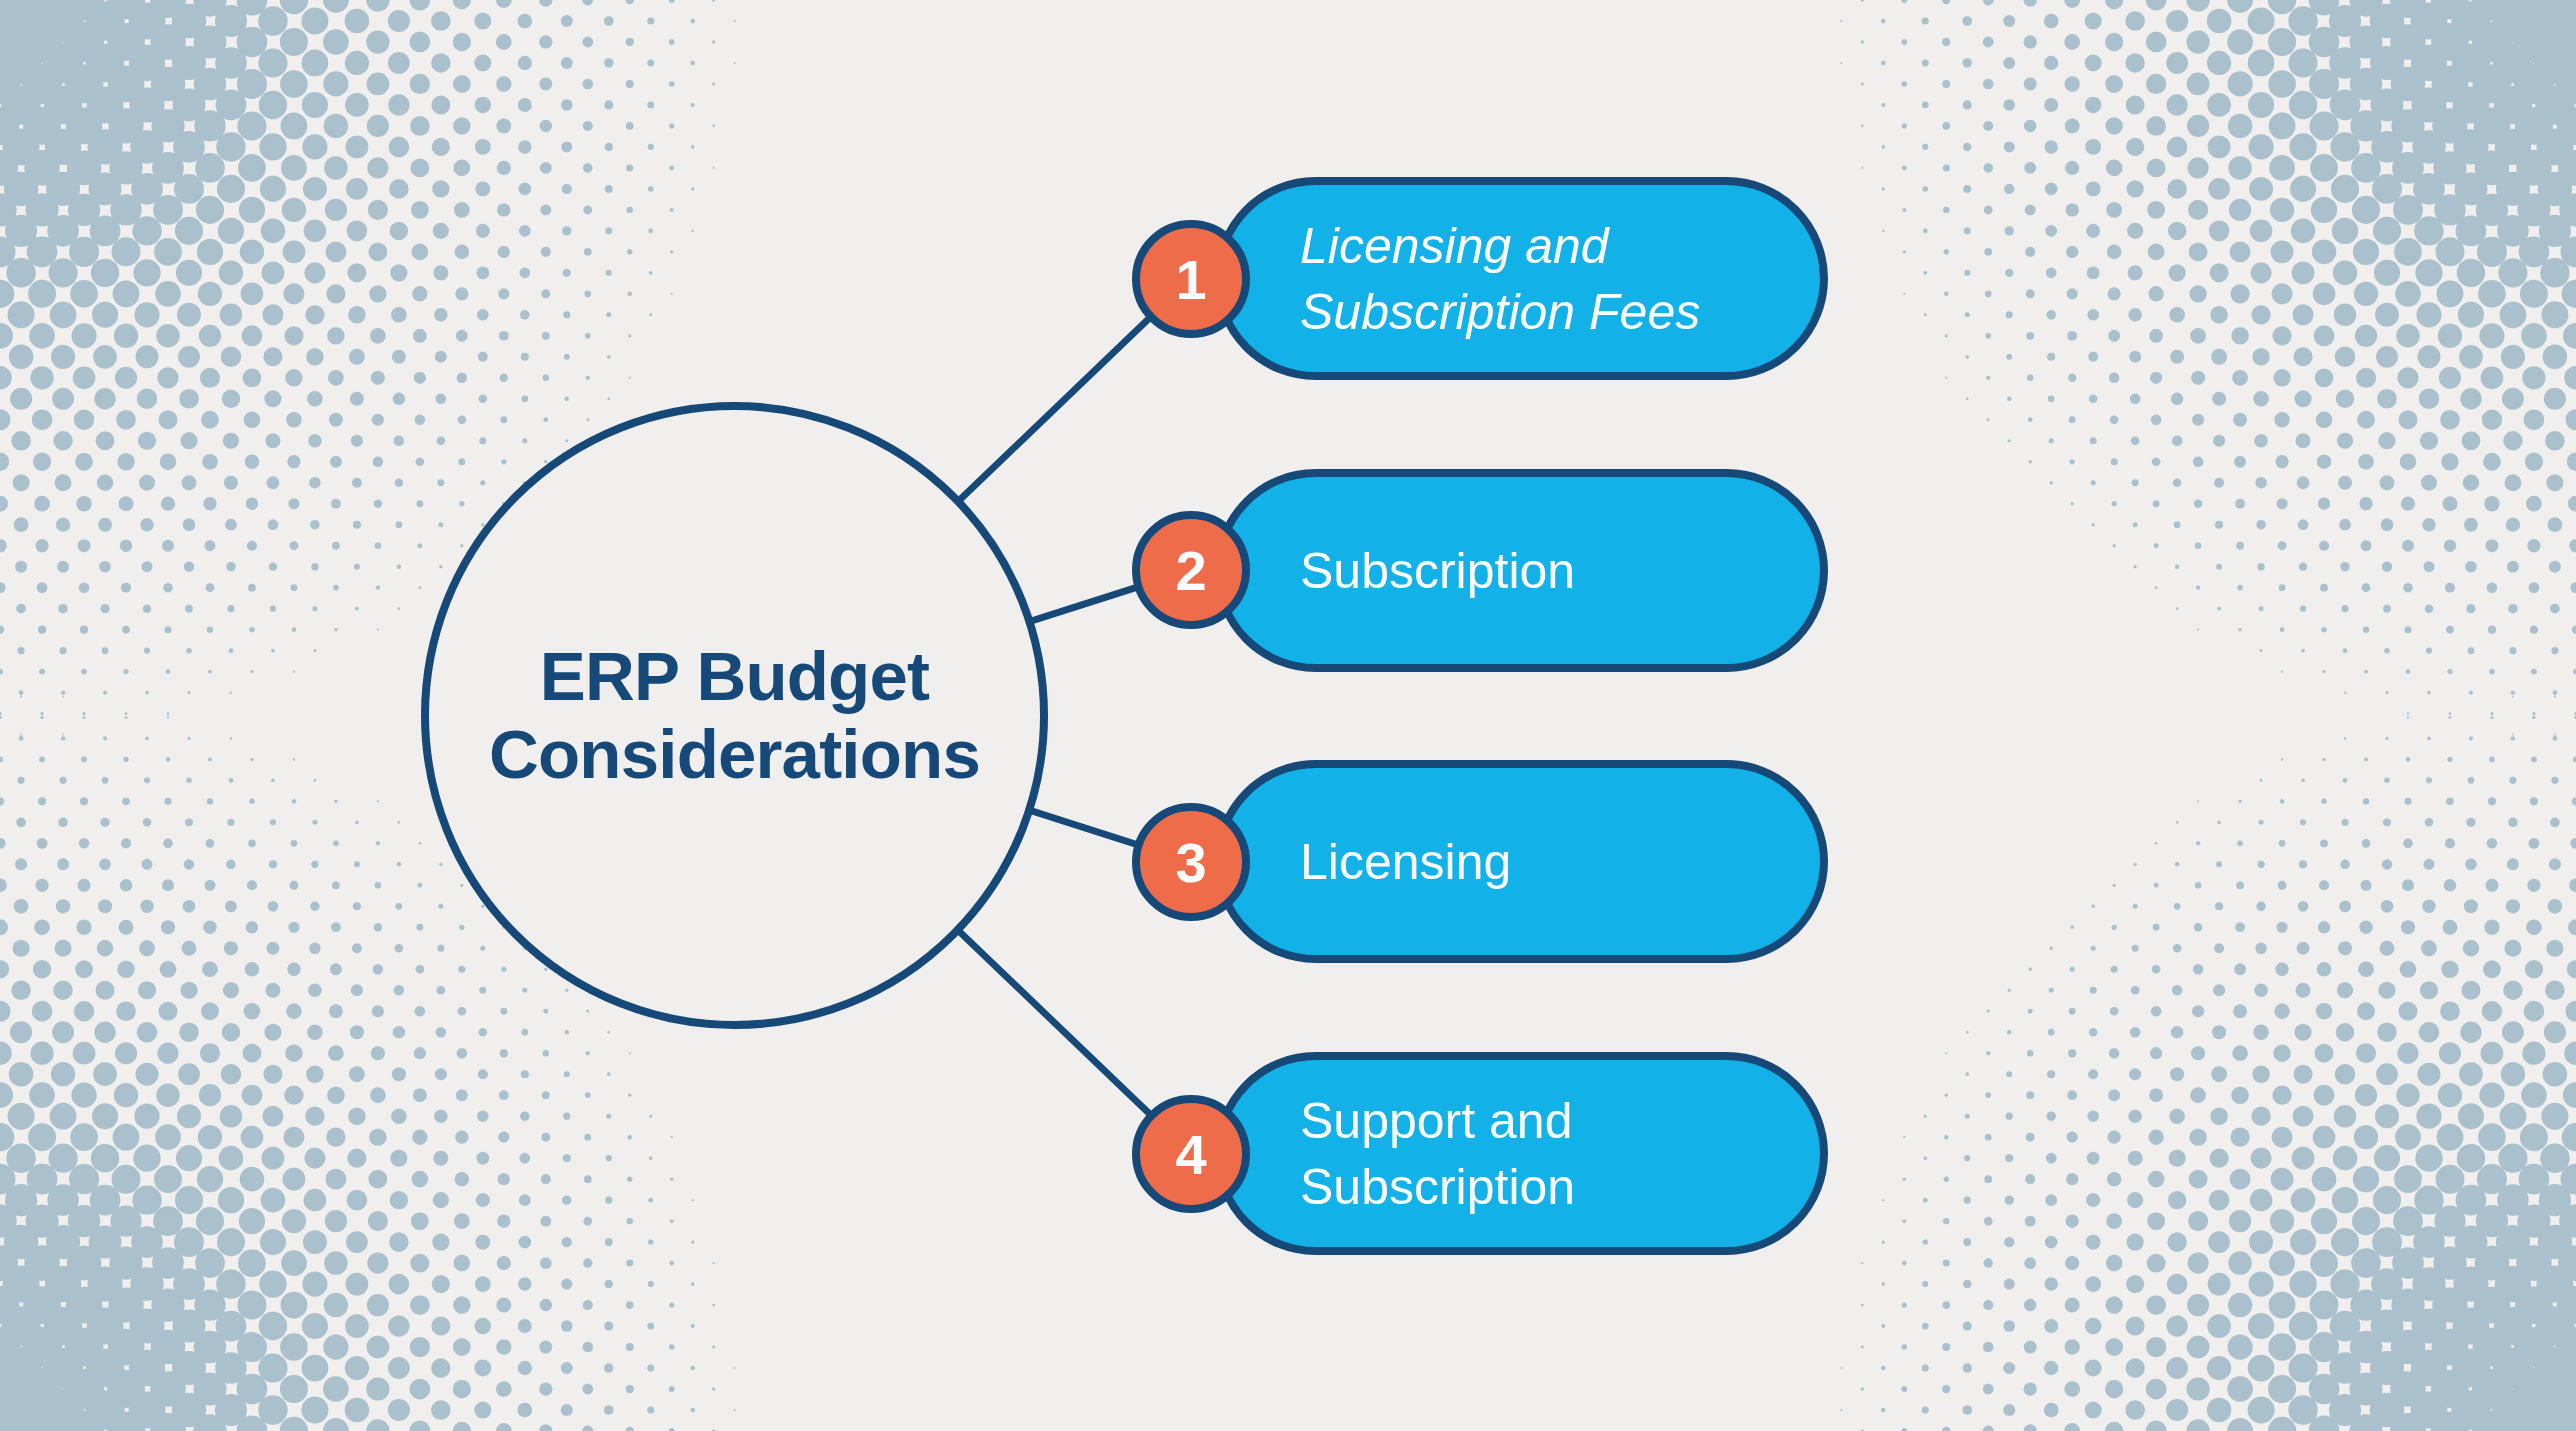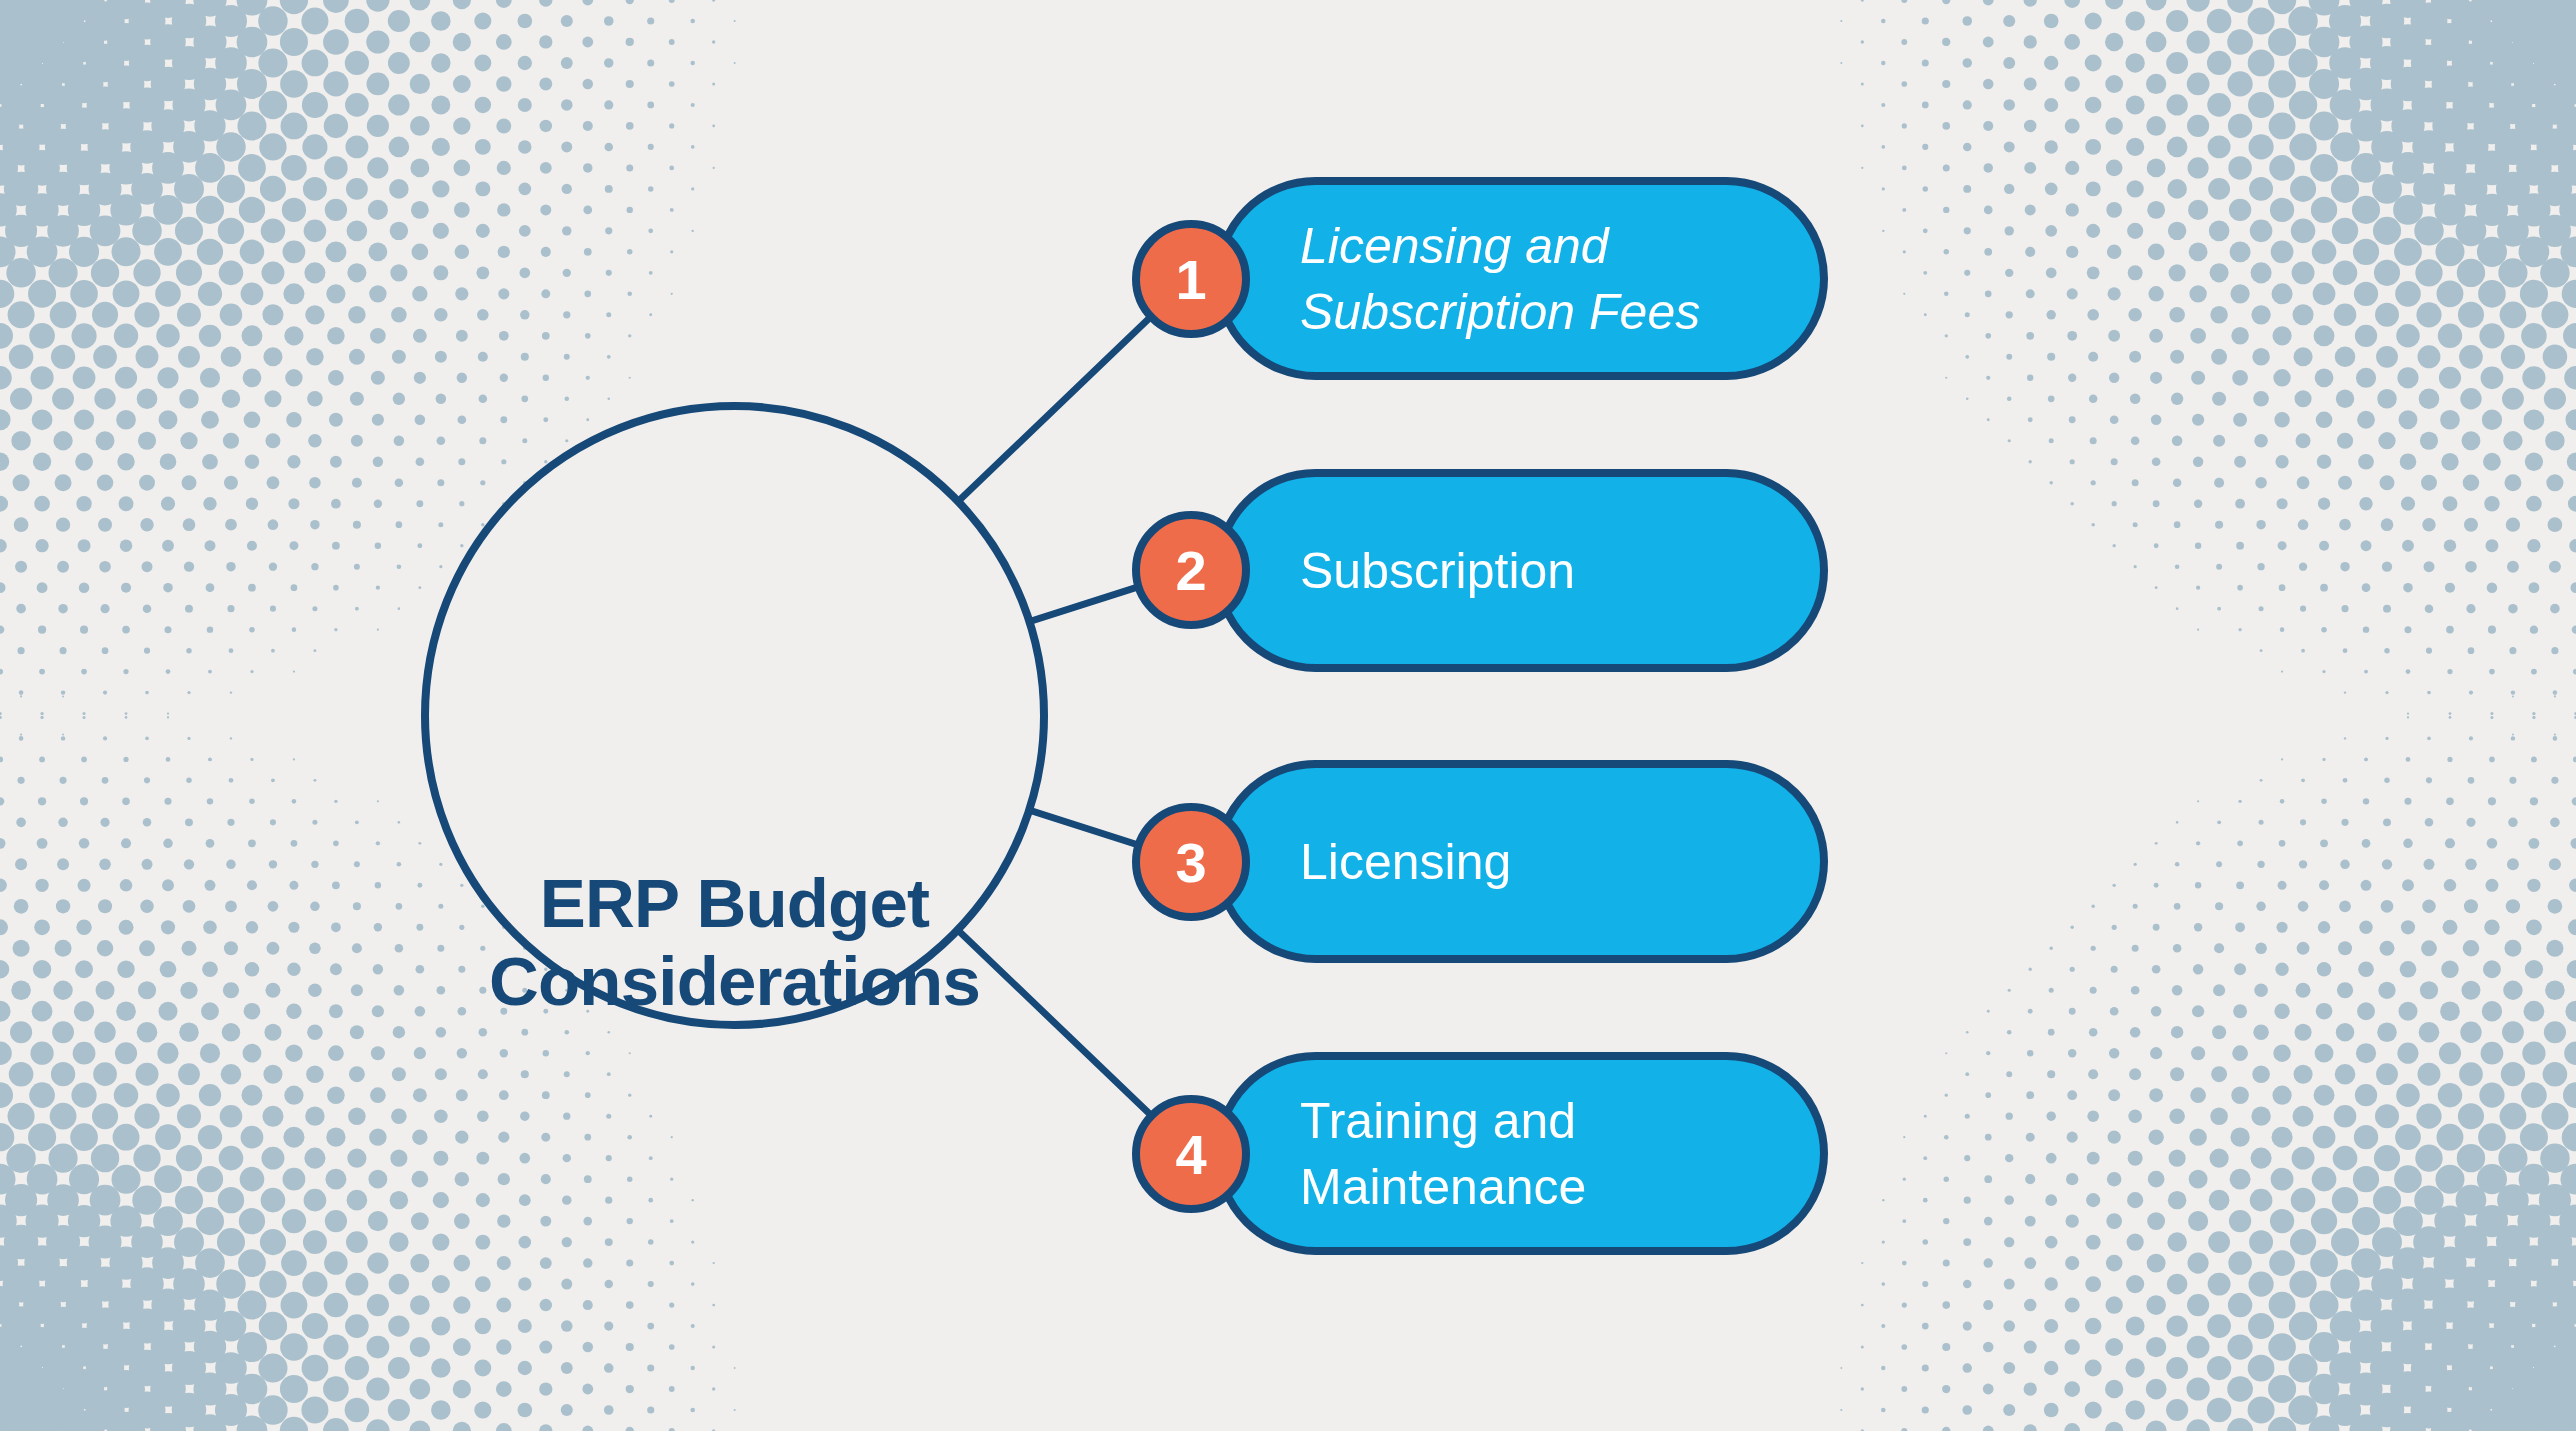--- a/index.html
+++ b/index.html
@@ -31,21 +31,21 @@
     position: absolute;
     left: 421px;
     top: 402px;
     width: 627px;
     height: 627px;
     box-sizing: border-box;
     border: 8.4px solid var(--navy, #164878);
     border-radius: 50%;
     background: var(--background, #f0efed);
     display: flex;
-    align-items: flex-end;
+    align-items: center;
     justify-content: center;
     z-index: 2;
   }
   .central-title {
     width: 557px;
     text-align: center;
     font-size: 69px;
     font-weight: bold;
     letter-spacing: -0.8px;
     line-height: 1.13;
@@ -2141,21 +2141,21 @@
   <div class="pill pill-1">
     <span class="pill-label">Licensing and Subscription Fees</span>
   </div>
   <div class="pill pill-2">
     <span class="pill-label">Subscription</span>
   </div>
   <div class="pill pill-3">
     <span class="pill-label">Licensing</span>
   </div>
   <div class="pill pill-4">
-    <span class="pill-label">Training and Maintenance</span>
+    <span class="pill-label">Support and Subscription</span>
   </div>
 
   <div class="badge badge-1">
     <span>1</span>
   </div>
   <div class="badge badge-2">
     <span>2</span>
   </div>
   <div class="badge badge-3">
     <span>3</span>

